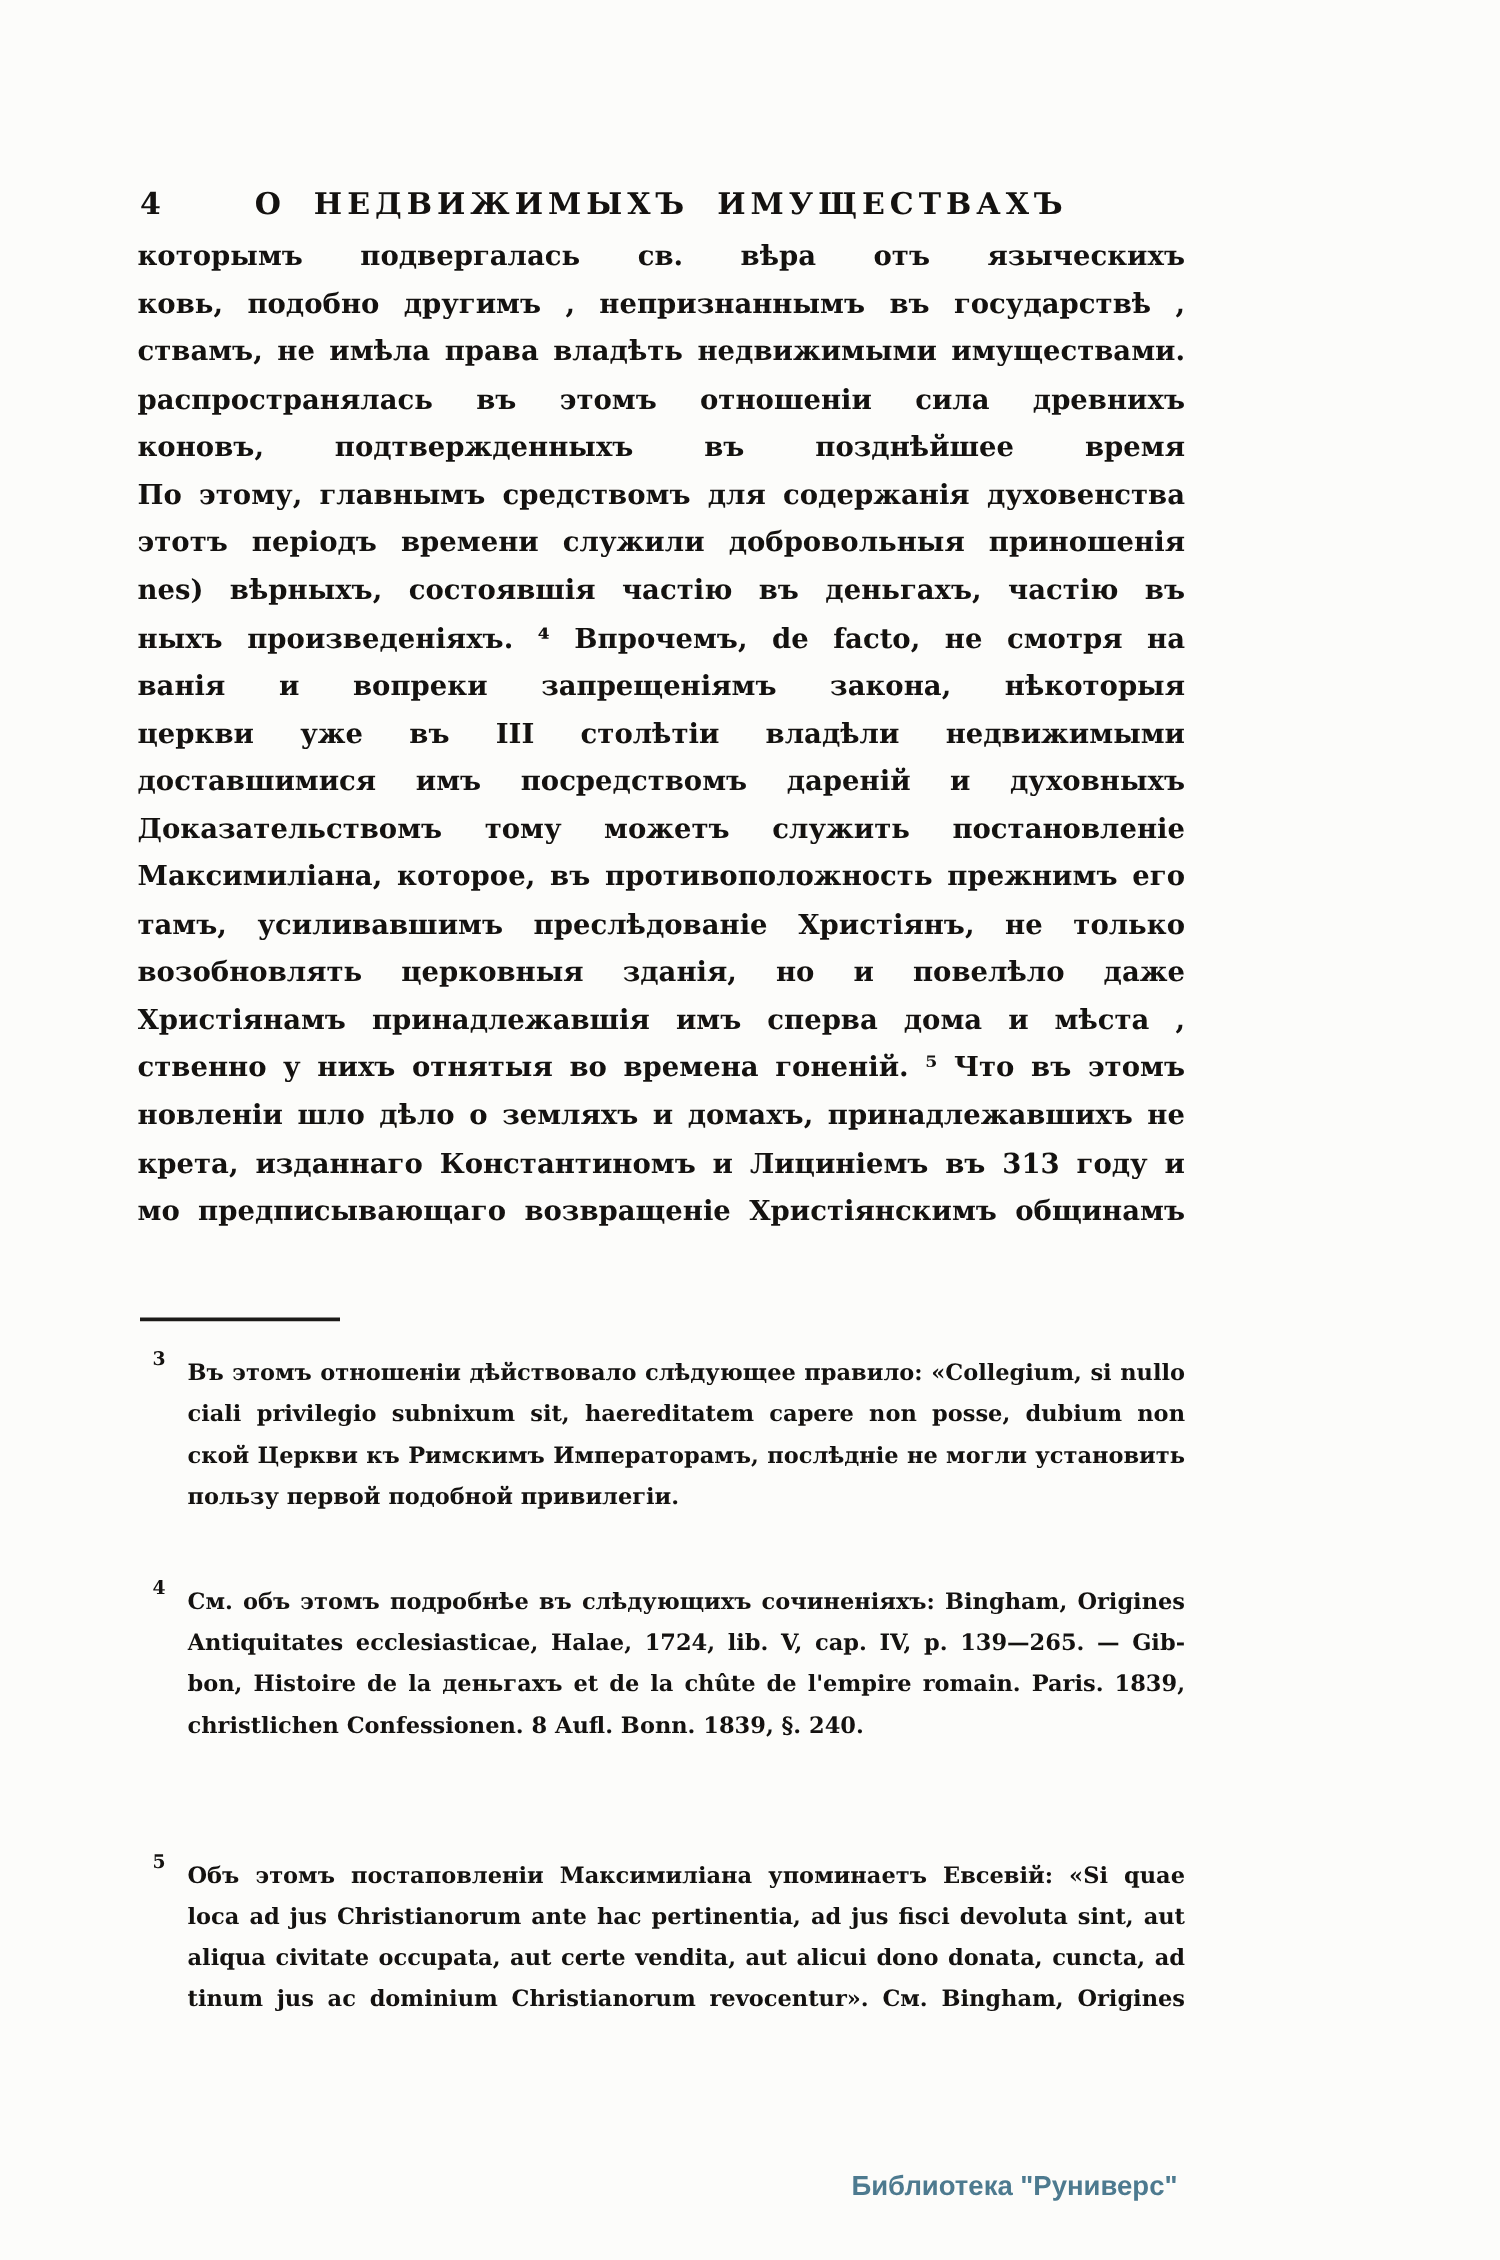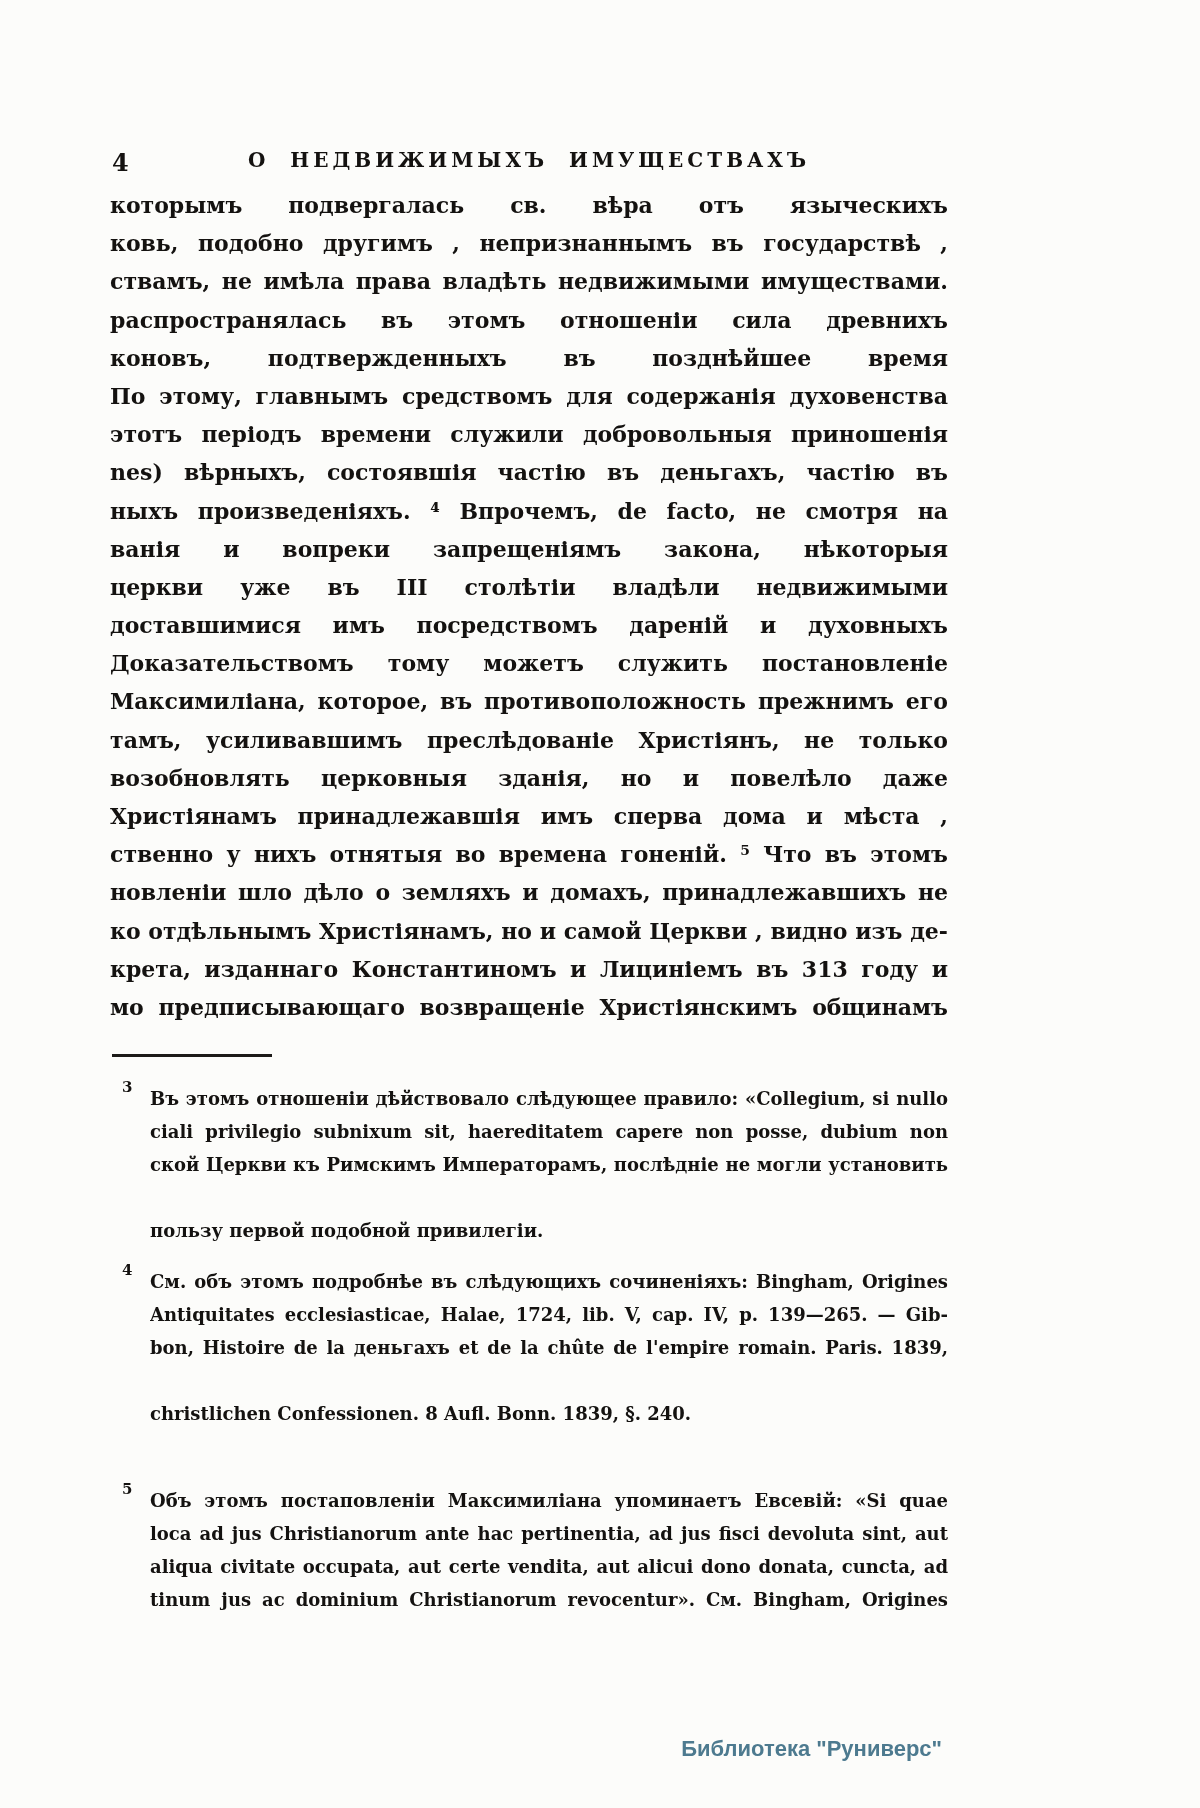--- a/index.html
+++ b/index.html
@@ -15,21 +15,21 @@
   }
 
   
   .header { position: absolute; top: 148px; left: 110px; width: 838px; height: 30px; }
   .pagenum {
     position: absolute; left: 2px; top: 0;
     font-size: 24px; font-weight: bold;
   }
   .title {
     text-align: center;
-    font-size: 20px; font-weight: bold;
+    font-size: 24px; font-weight: bold;
     letter-spacing: 4px; word-spacing: 10px;
     white-space: nowrap;
   }
 
   
   .bodytext { position: absolute; top: 186px; left: 110px; width: 838px; }
   .bline {
     height: 38.2px; line-height: 38.2px;
     font-size: 22px; font-weight: bold;
     text-align: justify; text-align-last: justify;
@@ -55,21 +55,21 @@
   .fn5 { top: 1484px; }
   .fn .num {
     position: absolute; left: -28px; top: -4px;
     font-size: 15px; font-weight: bold;
   }
   .fnline {
     height: 33px; line-height: 33px;
     text-align: justify; text-align-last: justify;
     overflow: hidden;
   }
-  .fnline.last { text-align-last: left; margin-top: 33px; }
+  .fnline.last { text-align-last: left; }
 
   
   .watermark {
     position: absolute; top: 1736px; right: 258px;
     font-family: "Liberation Sans", sans-serif;
     font-size: 22px; font-weight: bold;
     color: #4d7a8f;
     white-space: nowrap;
   }
 </style>
@@ -96,21 +96,20 @@
     <div class="bline">ванія и вопреки запрещеніямъ закона, нѣкоторыя Христіянскія</div>
     <div class="bline">церкви уже въ III столѣтіи владѣли недвижимыми имуществами,</div>
     <div class="bline">доставшимися имъ посредствомъ дареній и духовныхъ завѣщаній.</div>
     <div class="bline">Доказательствомъ тому можетъ служить постановленіе Императора</div>
     <div class="bline">Максимиліана, которое, въ противоположность прежнимъ его эдик-</div>
     <div class="bline">тамъ, усиливавшимъ преслѣдованіе Христіянъ, не только дозволило</div>
     <div class="bline">возобновлять церковныя зданія, но и повелѣло даже возвратить</div>
     <div class="bline">Христіянамъ принадлежавшія имъ сперва дома и мѣста , насиль-</div>
     <div class="bline">ственно у нихъ отнятыя во времена гоненій. ⁵ Что въ этомъ поста-</div>
     <div class="bline">новленіи шло дѣло о земляхъ и домахъ, принадлежавшихъ не толь-</div>
-    <div class="bline">ко отдѣльнымъ Христіянамъ, но и самой Церкви , видно изъ де-</div>
     <div class="bline">крета, изданнаго Константиномъ и Лициніемъ въ 313 году и пря-</div>
     <div class="bline">мо предписывающаго возвращеніе Христіянскимъ общинамъ отня-</div>
   </div>
 
   <div class="fn-rule"></div>
 
   <div class="fn fn3">
     <span class="num">3</span>
     <div class="fnline">Въ этомъ отношеніи дѣйствовало слѣдующее правило: «Collegium, si nullo spe-</div>
     <div class="fnline">ciali privilegio subnixum sit, haereditatem capere non posse, dubium non est».</div>

